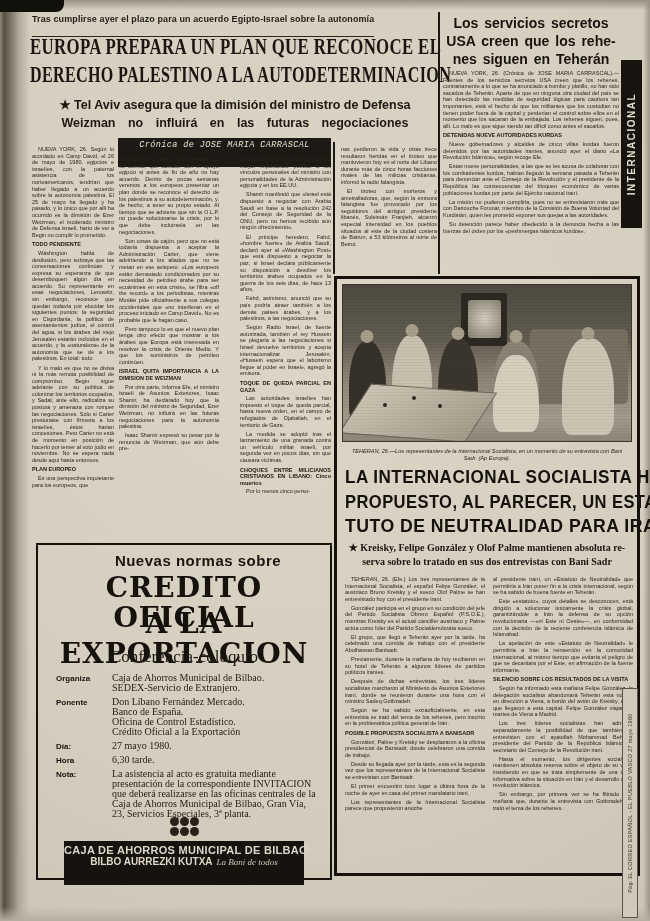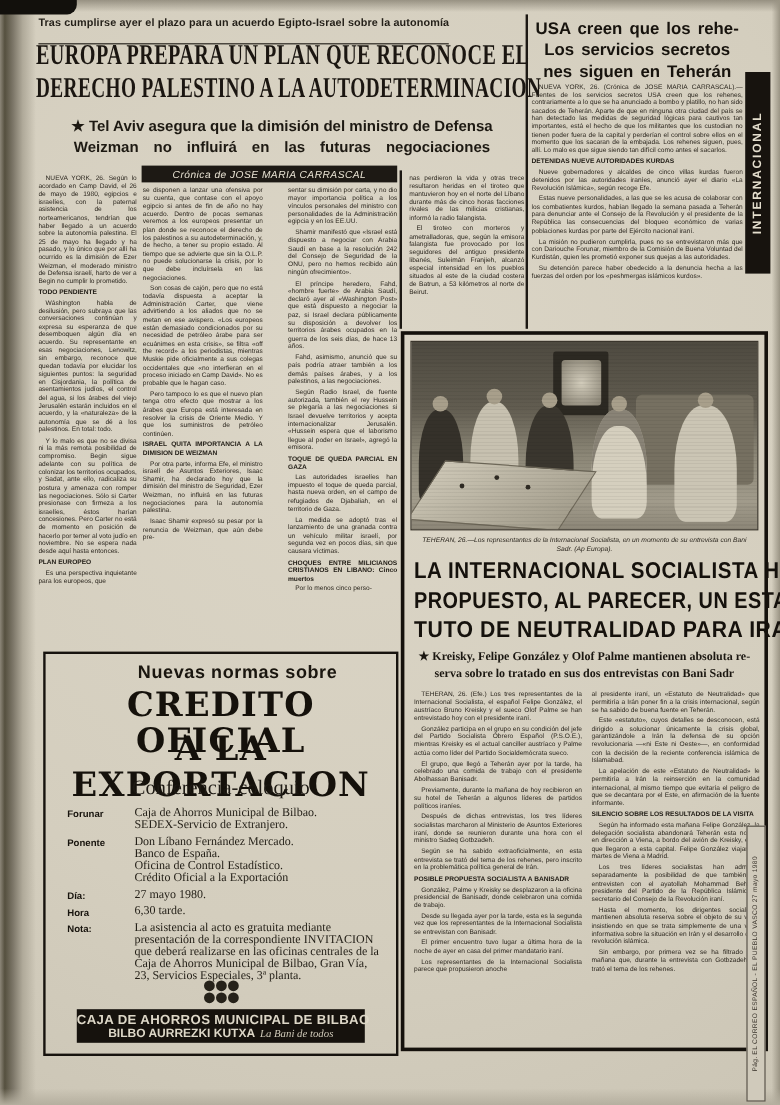--- a/index.html
+++ b/index.html
@@ -25,22 +25,22 @@
     border-bottom:1.5px solid #2a2620; padding-bottom:12px; white-space:nowrap; }
   .headline { position:absolute; left:30px; top:32px; width:410px; color:#1b1611; }
   .hl { font-family:"Liberation Serif",serif; font-weight:bold; font-size:24px; line-height:28px;
         white-space:nowrap; transform-origin:0 50%; letter-spacing:.5px; }
   .hl1 { transform:scaleX(.70); }
   .hl2 { transform:scaleX(.67); }
   .subhead { position:absolute; left:30px; top:96px; width:410px; color:#1d1912;
     font-weight:bold; font-size:12.5px; line-height:18px; text-align:center; }
   .subhead .sh2 { word-spacing:9px; }
 
-  .cronica-box { position:absolute; left:118px; top:138px; width:213px; height:14px;
-    background:#1d1914; color:#e9e3d3; font-family:Liberation Sans, sans-serif; font-style:italic;
+  .cronica-box { position:absolute; left:118px; top:138px; width:213px; height:29px;
+    background:#1d1914; color:#e9e3d3; font-family:Liberation Mono, monospace; font-style:italic;
     font-size:8.5px; line-height:14px; text-align:center; letter-spacing:.4px; }
 
   .bodycol { position:absolute; overflow:hidden; font-size:5.5px; line-height:6.6px;
     color:#2b261e; text-align:justify; }
   .c1 { left:32px;  top:146px; width:82px;  height:394px; }
   .c2 { left:119px; top:156px; width:100px; height:384px; }
   .c3 { left:240px; top:156px; width:91px;  height:382px; }
   .c4 { left:341px; top:146px; width:96px;  height:126px; }
   .para { margin:0 0 2.5px; text-indent:6px; }
   .para.cont { text-indent:0; }
@@ -102,21 +102,21 @@
     font-family:"Liberation Serif",serif; font-size:17px; color:#1d1913; }
   .ad-rows { position:absolute; left:18px; right:10px; top:128px; }
   .ad-row { display:grid; grid-template-columns:56px 1fr; margin-bottom:4px; }
   .ad-label { font-weight:bold; font-size:8px; color:#17130d; padding-top:1px; }
   .ad-value { font-family:"Liberation Serif",serif; font-size:10px; line-height:10px; color:#221e16; }
   .ad-value p { margin:0; text-indent:0; }
   .ad-logo { position:absolute; left:50%; top:272px; transform:translateX(-50%);
     width:36px; display:flex; flex-wrap:wrap; justify-content:center; gap:1px; }
   .ad-logo i { width:9px; height:9px; border-radius:50%; background:#26221a; display:block; }
   .ad-banner { position:absolute; left:50%; top:296px; transform:translateX(-50%);
-    width:240px; height:28px; background:#16120d; color:#ddd7c7; text-align:center; padding-top:3px; }
+    width:240px; height:44px; background:#16120d; color:#ddd7c7; text-align:center; padding-top:3px; }
   .ad-banner .b1 { font-size:11px; font-weight:bold; letter-spacing:.3px; white-space:nowrap; }
   .ad-banner .b2 { font-size:10px; font-weight:bold; white-space:nowrap; }
   .ad-banner .script { font-family:"Liberation Serif",serif; font-style:italic; font-weight:normal;
     font-size:9px; margin-left:4px; color:#cfc9b8; }
 
   
   .tab { position:absolute; left:621px; top:60px; width:21px; height:168px; background:#17130e;
     display:flex; align-items:center; justify-content:center; }
   .tab span { writing-mode:vertical-rl; transform:rotate(180deg); color:#e4decd;
     font-size:10px; font-weight:bold; letter-spacing:1.5px; }
@@ -179,22 +179,22 @@
     </div>
   <div class="bodycol c4">
       <p class="para cont">nas perdieron la vida y otras trece resultaron heridas en el tiroteo que mantuvieron hoy en el norte del Líbano durante más de cinco horas facciones rivales de las milicias cristianas, informó la radio falangista.</p>
       <p class="para">El tiroteo con morteros y ametralladoras, que, según la emisora falangista fue provocado por los seguidores del antiguo presidente libanés, Suleimán Franjieh, alcanzó especial intensidad en los pueblos situados al este de la ciudad costera de Batrun, a 53 kilómetros al norte de Beirut.</p>
     </div>
 
   <div class="rule-v1"></div>
   <div class="rule-v2"></div>
 
   <div class="usa-title">
+    <div>Los servicios secretos</div>
     <div>USA creen que los rehe-</div>
-    <div>Los servicios secretos</div>
     <div>nes siguen en Teherán</div>
   </div>
   <div class="bodycol usa-body">
       <p class="para">NUEVA YORK, 26. (Crónica de JOSE MARIA CARRASCAL).—Fuentes de los servicios secretos USA creen que los rehenes, contrariamente a lo que se ha anunciado a bombo y platillo, no han sido sacados de Teherán. Aparte de que en ninguna otra ciudad del país se han detectado las medidas de seguridad lógicas para cautivos tan importantes, está el hecho de que los militantes que los custodian no tienen poder fuera de la capital y perderían el control sobre ellos en el momento que los sacaran de la embajada. Los rehenes siguen, pues, allí. Lo malo es que sigue siendo tan difícil como antes el sacarlos.</p>
       <div class="col-head">DETENIDAS NUEVE AUTORIDADES KURDAS</div>
       <p class="para">Nueve gobernadores y alcaldes de cinco villas kurdas fueron detenidos por las autoridades iraníes, anunció ayer el diario «La Revolución Islámica», según recoge Efe.</p>
       <p class="para">Estas nueve personalidades, a las que se les acusa de colaborar con los combatientes kurdos, habían llegado la semana pasada a Teherán para denunciar ante el Consejo de la Revolución y el presidente de la República las consecuencias del bloqueo económico de varias poblaciones kurdas por parte del Ejército nacional iraní.</p>
       <p class="para">La misión no pudieron cumplirla, pues no se entrevistaron más que con Dariouche Forunar, miembro de la Comisión de Buena Voluntad del Kurdistán, quien les prometió exponer sus quejas a las autoridades.</p>
       <p class="para">Su detención parece haber obedecido a la denuncia hecha a las fuerzas del orden por los «peshmergas islámicos kurdos».</p>
     </div>
@@ -251,21 +251,21 @@
       </div>
   </div>
 
   <div class="ad">
     <div class="ad-kicker">Nuevas normas sobre</div>
     <div class="ad-title ad-t1">CREDITO OFICIAL</div>
     <div class="ad-title ad-t2">A LA EXPORTACION</div>
     <div class="ad-sub">Conferencia-coloquio</div>
     <div class="ad-rows">
       <div class="ad-row">
-        <div class="ad-label">Forunar</div>
+        <div class="ad-label">Organiza</div>
         <div class="ad-value">
             <p>Caja de Ahorros Municipal de Bilbao.</p>
             <p>SEDEX-Servicio de Extranjero.</p>
           </div>
       </div>
       <div class="ad-row">
         <div class="ad-label">Ponente</div>
         <div class="ad-value">
             <p>Don Líbano Fernández Mercado.</p>
             <p>Banco de España.</p>

